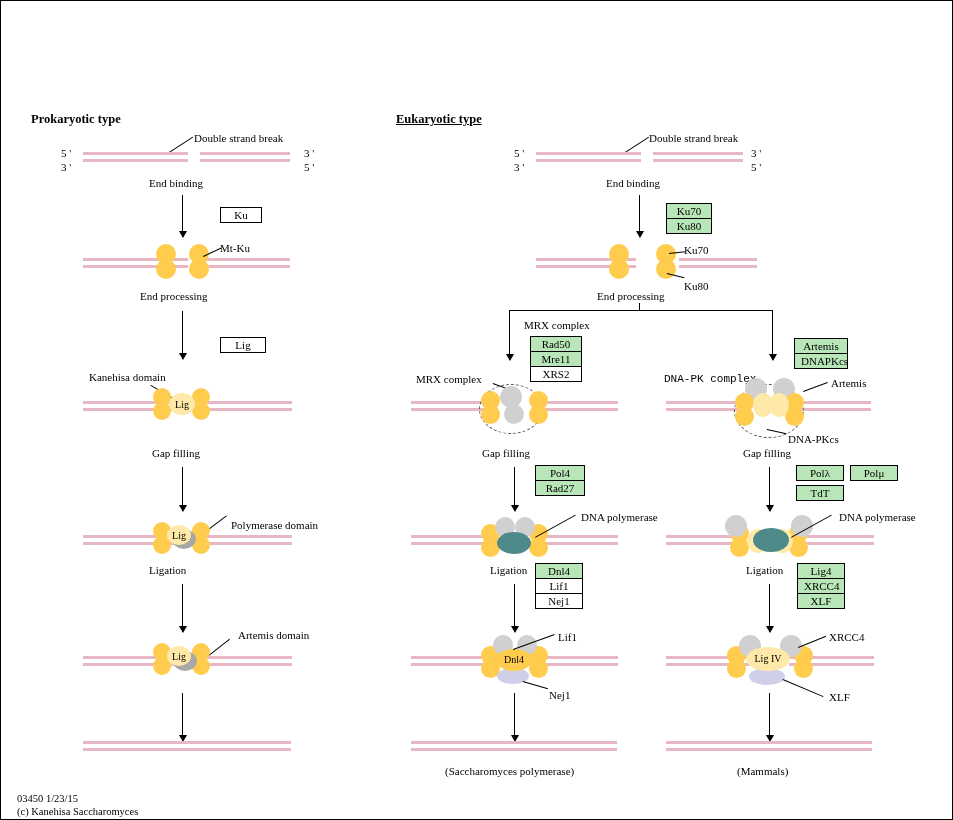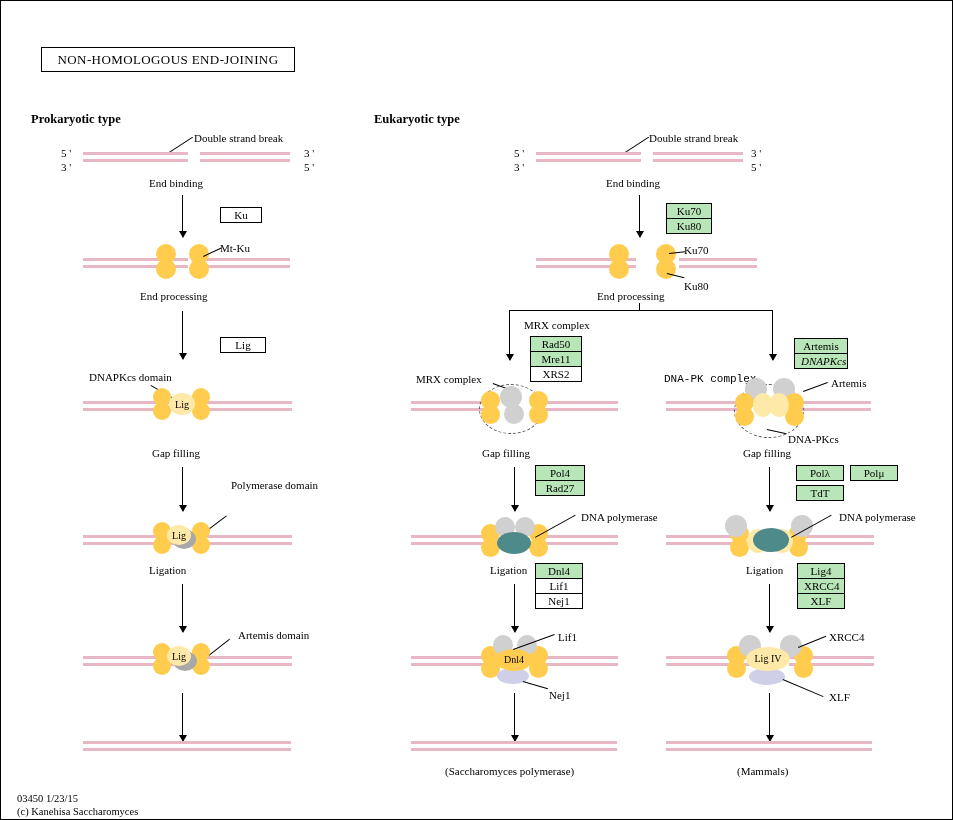--- a/index.html
+++ b/index.html
@@ -123,21 +123,20 @@
     font-family: "Liberation Serif", serif;
     color: #000;
     line-height: 1.25;
   }
 </style>
 </head>
 <body>
 
 <div id="page">
 
-  <div class="abs" id="title-box">NON-HOMOLOGOUS  END-JOINING</div>
 
   <div class="abs section-head" style="left:30px; top:111px;">Prokaryotic type</div>
 
   <div class="abs lbl" style="left:193px; top:131px;">Double strand break</div>
   <div class="abs leader" style="left:168px; top:151px; width:28px; transform:rotate(-33deg);"></div>
 
   <div class="abs lbl" style="left:60px; top:146px;">5 '</div>
   <div class="abs lbl" style="left:60px; top:160px;">3 '</div>
   <div class="abs lbl" style="left:303px; top:146px;">3 '</div>
   <div class="abs lbl" style="left:303px; top:160px;">5 '</div>
@@ -167,41 +166,41 @@
   <div class="abs blob yel" style="left:155px; top:258px; width:20px; height:20px;"></div>
   <div class="abs blob yel" style="left:188px; top:243px; width:20px; height:20px;"></div>
   <div class="abs blob yel" style="left:188px; top:258px; width:20px; height:20px;"></div>
   <div class="abs lbl" style="left:219px; top:241px;">Mt-Ku</div>
   <div class="abs leader" style="left:202px; top:255px; width:20px; transform:rotate(-25deg);"></div>
 
   <div class="abs lbl" style="left:139px; top:289px;">End processing</div>
   <div class="abs arrow-v" style="left:181px; top:310px; height:48px;"></div>
   <div class="abs enzbox" style="left:219px; top:336px; width:46px;">Lig</div>
 
-  <div class="abs lbl" style="left:88px; top:370px;">DNAPKcs domain</div>
+  <div class="abs lbl" style="left:88px; top:370px;">Kanehisa domain</div>
   <div class="abs leader" style="left:150px; top:384px; width:30px; transform:rotate(30deg);"></div>
   <div class="abs dna" style="left:82px; top:400px; width:100px;">
       <div class="s s1"></div>
       <div class="s s2"></div>
     </div>
   <div class="abs dna" style="left:196px; top:400px; width:95px;">
       <div class="s s1"></div>
       <div class="s s2"></div>
     </div>
   <div class="abs blob yel" style="left:152px; top:387px; width:18px; height:18px;"></div>
   <div class="abs blob yel" style="left:152px; top:401px; width:18px; height:18px;"></div>
   <div class="abs blob yel" style="left:191px; top:387px; width:18px; height:18px;"></div>
   <div class="abs blob yel" style="left:191px; top:401px; width:18px; height:18px;"></div>
   <div class="abs blob yel2" style="left:168px; top:392px; width:26px; height:22px;"></div>
   <div class="abs blobtext" style="left:168px; top:398px; width:26px;">Lig</div>
 
   <div class="abs lbl" style="left:151px; top:446px;">Gap filling</div>
   <div class="abs arrow-v" style="left:181px; top:466px; height:44px;"></div>
 
-  <div class="abs lbl" style="left:230px; top:478px;font-family:Liberation Serif, serif;">Polymerase domain</div>
+  <div class="abs lbl" style="left:230px; top:518px;font-family:Liberation Serif, serif;">Polymerase domain</div>
   <div class="abs leader" style="left:198px; top:535px; width:34px; transform:rotate(-37deg);"></div>
   <div class="abs dna" style="left:82px; top:534px; width:100px;">
       <div class="s s1"></div>
       <div class="s s2"></div>
     </div>
   <div class="abs dna" style="left:196px; top:534px; width:95px;">
       <div class="s s1"></div>
       <div class="s s2"></div>
     </div>
   <div class="abs blob yel" style="left:152px; top:521px; width:18px; height:18px;"></div>
@@ -232,21 +231,21 @@
   <div class="abs blob gry" style="left:172px; top:650px; width:24px; height:20px;"></div>
   <div class="abs blob yel2" style="left:166px; top:645px; width:24px; height:20px;"></div>
   <div class="abs blobtext" style="left:166px; top:650px; width:24px;">Lig</div>
 
   <div class="abs arrow-v" style="left:181px; top:692px; height:48px;"></div>
   <div class="abs dna" style="left:82px; top:740px; width:208px;">
       <div class="s s1"></div>
       <div class="s s2"></div>
     </div>
 
-  <div class="abs section-head" style="left:373px; top:111px;">Eukaryotic type</div>
+  <div class="abs section-head" style="left:395px; top:111px;text-decoration:underline;">Eukaryotic type</div>
 
   <div class="abs lbl" style="left:648px; top:131px;">Double strand break</div>
   <div class="abs leader" style="left:624px; top:151px; width:28px; transform:rotate(-33deg);"></div>
 
   <div class="abs lbl" style="left:513px; top:146px;">5 '</div>
   <div class="abs lbl" style="left:513px; top:160px;">3 '</div>
   <div class="abs lbl" style="left:750px; top:146px;">3 '</div>
   <div class="abs lbl" style="left:750px; top:160px;">5 '</div>
 
   <div class="abs dna" style="left:535px; top:151px; width:105px;">
@@ -290,21 +289,21 @@
   <div class="abs arrow-v" style="left:771px; top:309px; height:50px;"></div>
 
   <div class="abs lbl" style="left:523px; top:318px;">MRX complex</div>
   <div class="abs enzstack" style="left:529px; top:335px;">
     <div class="enzbox green" style="width:52px;">Rad50</div>
     <div class="enzbox green" style="width:52px; margin-top:-1px;">Mre11</div>
     <div class="enzbox" style="width:52px; margin-top:-1px;">XRS2</div>
   </div>
   <div class="abs enzstack" style="left:793px; top:337px;">
     <div class="enzbox green" style="width:54px;">Artemis</div>
-    <div class="enzbox green" style="width:54px; margin-top:-1px;font-style:italic;">DNAPKcs</div>
+    <div class="enzbox green" style="width:54px; margin-top:-1px;">DNAPKcs</div>
   </div>
 
   <div class="abs lbl" style="left:415px; top:372px;">MRX complex</div>
   <div class="abs leader" style="left:492px; top:382px; width:20px; transform:rotate(20deg);"></div>
   <div class="abs dna" style="left:410px; top:400px; width:85px;">
       <div class="s s1"></div>
       <div class="s s2"></div>
     </div>
   <div class="abs dna" style="left:532px; top:400px; width:85px;">
       <div class="s s1"></div>

